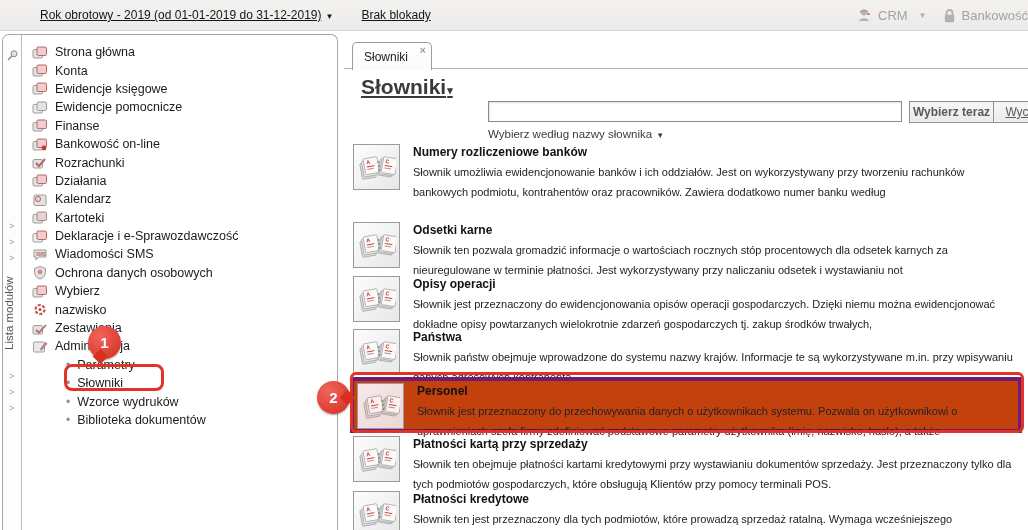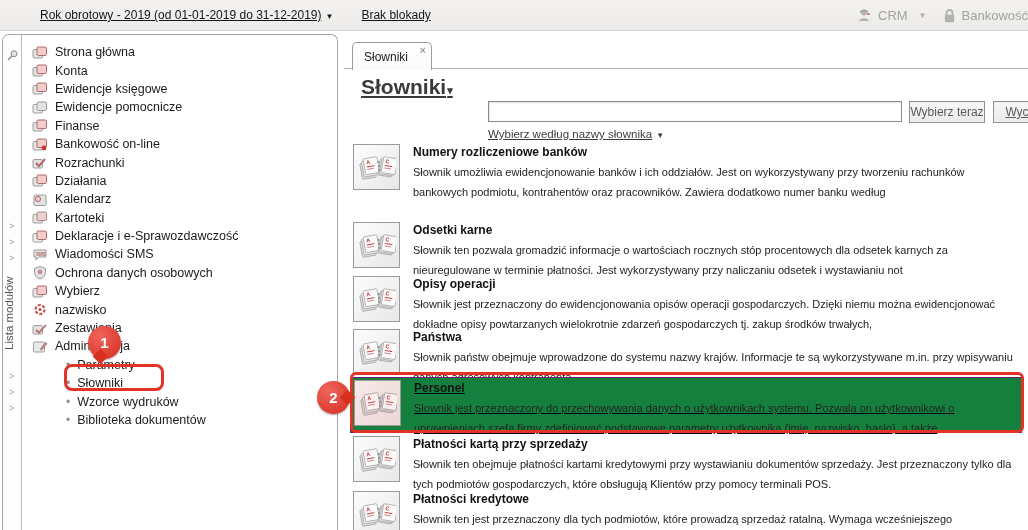--- a/index.html
+++ b/index.html
@@ -47,30 +47,30 @@
   .page-title { position:absolute; top:44px; left:9px; font-size:21px; font-weight:bold;
                 color:#3a3a3a; cursor:pointer;margin-left:8px; }
   .page-title .t-underline { text-decoration:underline; }
   .page-title .caret { font-size:11px; margin-left:1px; }
   .search-input { position:absolute; top:70px; left:144px; width:414px; height:21px;
                   border:1px solid #8a8a8a; box-shadow:inset 1px 1px 2px rgba(0,0,0,.12);
                   font-size:12px; padding:1px 4px; font-family:"Liberation Sans",sans-serif; }
   .btn { position:absolute; top:70px; height:22px; background:linear-gradient(#f7f7f7,#eaeaea);
          border:1px solid #8f8f8f; box-shadow:inset 0 0 0 1px #f2f2f2;
          font-size:12px; color:#5a5a5a; text-align:center; line-height:20px; cursor:pointer; white-space:nowrap; }
-  .btn-select { left:565px; width:76px; }
+  .btn-select { left:565px; width:85px;font-weight:bold; }
   .btn-clear { left:649px; width:72px; text-decoration:underline; }
   .filter-link { position:absolute; top:97px; left:144px; font-size:11.5px; color:#3d3d3d;
-                 text-decoration:underline; cursor:pointer; }
+                 cursor:pointer; }
   .filter-link .caret { display:inline-block; font-size:8px; margin-left:4px; text-decoration:none; }
 
   
   .dict-row { position:absolute; left:6px; width:672px; display:flex; align-items:flex-start;
               padding:2px 3px; cursor:pointer; }
-  .dict-row.selected { background:#15803d; border:1px solid #701a75;text-decoration:underline; }
+  .dict-row.selected { background:#c2410c; border:4px solid #701a75; }
   .icon-box { width:47px; height:46px; border:1px solid #9b9b9b; flex-shrink:0;
               background:linear-gradient(135deg,#fdfdfd,#e7e7e7);
               display:flex; align-items:center; justify-content:center; margin-right:13px; }
   .selected .icon-box { background:linear-gradient(135deg,#f8e9e9,#ecd6d6); }
   .row-text { width:608px; padding-top:1px; }
   .row-title { font-size:12px; font-weight:bold; color:#121212; margin-bottom:3px; }
   .row-desc  { font-size:11px; color:#232323; line-height:20px; }
 
   
   .ann-rect { position:absolute; border:3px solid #e23327; border-radius:8px; z-index:40; pointer-events:none; }

